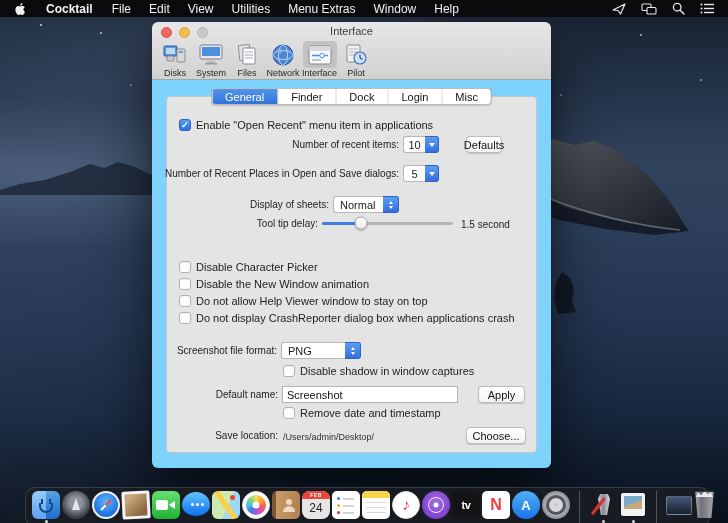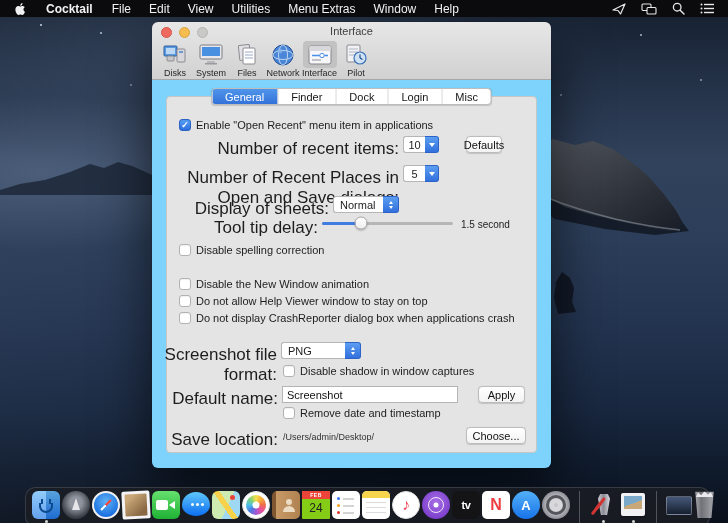--- a/index.html
+++ b/index.html
@@ -40,21 +40,21 @@
 .tb-icon{width:34px;height:27px;display:flex;align-items:center;justify-content:center;border-radius:4px}
 .tb-item.selected .tb-icon{background:#c3c2c3}
 .tb-label{font-size:9px;color:#262626;margin-top:0px}
 .window-body{position:relative;height:388px;background:#7dd3fc;border-radius:0 0 6px 6px;font-size:11px;color:#1d1d1f}
 .tabbox{position:absolute;left:14px;top:16px;width:371px;height:357px;background:#e4e4e4;border:1px solid #c6c6c6;border-radius:4px}
 .tabs{position:absolute;top:8px;left:50%;transform:translateX(-50%);display:flex;background:#fff;border:1px solid #bdbdbd;border-radius:4px;overflow:hidden;height:17px;box-shadow:0 .5px 1px rgba(0,0,0,.15);z-index:5}
 .tab{padding:1px 13px;line-height:14px;color:#161616;border-right:1px solid #d8d8d8;display:flex;align-items:center}
 .tab:last-child{border-right:none}
 .tab.selected{background:linear-gradient(#4f95ea,#3372da);color:#fff}
 .row{position:absolute;display:flex;align-items:center;gap:5px}
-.rlabel{position:absolute;text-align:right;font-size:17px;color:#1d1d1f}
+.rlabel{position:absolute;text-align:right;font-size:10px;color:#1d1d1f}
 .cb{width:12px;height:12px;background:#fff;border:1px solid #b2b2b2;border-radius:3px;display:inline-flex;align-items:center;justify-content:center;flex:0 0 auto;box-shadow:inset 0 1px 1px rgba(0,0,0,.06)}
 .cb.checked{background:linear-gradient(#57a1f6,#2d6edf);border-color:#2a62c6}
 .cb.checked::after{content:"✓";color:#fff;font-size:9px;font-weight:bold;line-height:1}
 .pbtn{position:absolute;background:linear-gradient(#ffffff,#f3f3f3);border:1px solid #bcbcbc;border-radius:4px;font-size:11px;height:17px;display:flex;align-items:center;justify-content:center;box-shadow:0 .5px 1px rgba(0,0,0,.15);color:#111}
 .combo{position:absolute;display:flex;height:17px}
 .combo-val{background:#fff;border:1px solid #b6b6b6;border-right:none;border-radius:3px 0 0 3px;display:flex;align-items:center;justify-content:center;width:22px;font-size:11px}
 .combo-btn{width:14px;background:linear-gradient(#5b9ef2,#3270dc);border:1px solid #2d63c6;border-left:none;border-radius:0 3px 3px 0;display:flex;align-items:center;justify-content:center}
 .chev-dn{width:0;height:0;border-left:3px solid transparent;border-right:3px solid transparent;border-top:4px solid #fff}
 .chev-up{width:0;height:0;border-left:3px solid transparent;border-right:3px solid transparent;border-bottom:4px solid #fff;margin-bottom:2px}
 .popup{position:absolute;display:flex;height:17px}
@@ -94,21 +94,21 @@
 .i-messages::before{content:"";position:absolute;inset:1px 0 3px 0;background:linear-gradient(#5fc7fb,#0d6ef0);border-radius:50% 50% 50% 50%/55% 55% 45% 45%}
 .i-messages::after{content:"";position:absolute;left:9px;top:12px;width:3px;height:3px;border-radius:50%;background:#fff;box-shadow:5px 0 #fff,10px 0 #fff}
 .i-maps{background:linear-gradient(55deg,transparent 42%,#f7d14a 42% 56%,transparent 56%),linear-gradient(115deg,#cdeab0 0 55%,#9fd8f2 55%)}
 .i-maps::after{content:"";position:absolute;right:5px;top:4px;width:5px;height:5px;border-radius:50%;background:#e84338}
 .i-photos{border-radius:50%;background:#fff;border:1px solid #e2e2e2}
 .i-photos::before{content:"";position:absolute;inset:3px;border-radius:50%;background:conic-gradient(#f8e14a,#f5a83c,#ef6a4e,#e74f9e,#a05ad5,#4a7ae0,#4fc0e8,#7ed17a,#f8e14a)}
 .i-photos::after{content:"";position:absolute;left:50%;top:50%;width:7px;height:7px;border-radius:50%;background:#fff;transform:translate(-50%,-50%)}
 .i-contacts{border-radius:5px;background:linear-gradient(90deg,#7e5632 0 4px,#c89a68 4px,#b0824f)}
 .i-contacts::before{content:"";position:absolute;left:14px;top:8px;width:6px;height:6px;border-radius:50%;background:#ecdcc4}
 .i-contacts::after{content:"";position:absolute;left:11px;top:15px;width:12px;height:6px;border-radius:6px 6px 0 0;background:#ecdcc4}
-.i-calendar{border-radius:1px;background:#84cc16;overflow:hidden}
+.i-calendar{border-radius:8px;background:#e5e5e5;overflow:hidden}
 .i-calendar .cal-month{position:absolute;top:0;left:0;right:0;height:8px;background:#ec4438;color:#fff;font-size:5px;font-weight:bold;text-align:center;line-height:8px;letter-spacing:.5px}
 .i-calendar .cal-day{position:absolute;top:8px;left:0;right:0;text-align:center;font-size:12px;color:#222;line-height:19px}
 .i-reminders{border-radius:5px;background:#fff}
 .i-reminders::before{content:"";position:absolute;left:5px;top:6px;width:3px;height:3px;border-radius:50%;background:#3478f6;box-shadow:0 7px 0 #f5a623,0 14px 0 #e0352b}
 .i-reminders::after{content:"";position:absolute;left:11px;top:6.5px;width:11px;height:2px;background:#d4d4d4;box-shadow:0 7px 0 #d4d4d4,0 14px 0 #d4d4d4}
 .i-notes{border-radius:5px;background:#fff;overflow:hidden}
 .i-notes::before{content:"";position:absolute;top:0;left:0;right:0;height:7px;background:#f6d44c}
 .i-notes::after{content:"";position:absolute;left:4px;right:4px;top:11px;height:13px;background:repeating-linear-gradient(180deg,#dcdcdc 0 1px,transparent 1px 5px)}
 .i-music{border-radius:50%;background:#fff;border:1px solid #e2e2e2}
 .i-music::after{content:"♪";position:absolute;inset:0;display:flex;align-items:center;justify-content:center;color:#f0445c;font-size:16px;font-weight:bold}
@@ -336,23 +336,23 @@
 
     <span class="rlabel" style="left:0;width:166px;top:138px">Tool tip delay:</span>
     <div class="slider" style="left:170px;top:136px;width:131px">
       <span class="track">
         <span class="fill" style="width: 30%;"></span>
         <span class="thumb" style="left: 30%;"></span>
       </span>
     </div>
     <span class="valuetext" style="left:309px;top:139px">1.5 second</span>
 
-    <div class="row" style="left:27px;top:164px">
-      <span class="cb"></span>
-      <span>Disable spelling correction</span>
+    <div class="row" style="left:27px;top:181px">
+      <span class="cb"></span>
+      <span>Disable Character Picker</span>
     </div>
     <div class="row" style="left:27px;top:198px">
       <span class="cb"></span>
       <span>Disable the New Window animation</span>
     </div>
     <div class="row" style="left:27px;top:215px">
       <span class="cb"></span>
       <span>Do not allow Help Viewer window to stay on top</span>
     </div>
     <div class="row" style="left:27px;top:232px">

